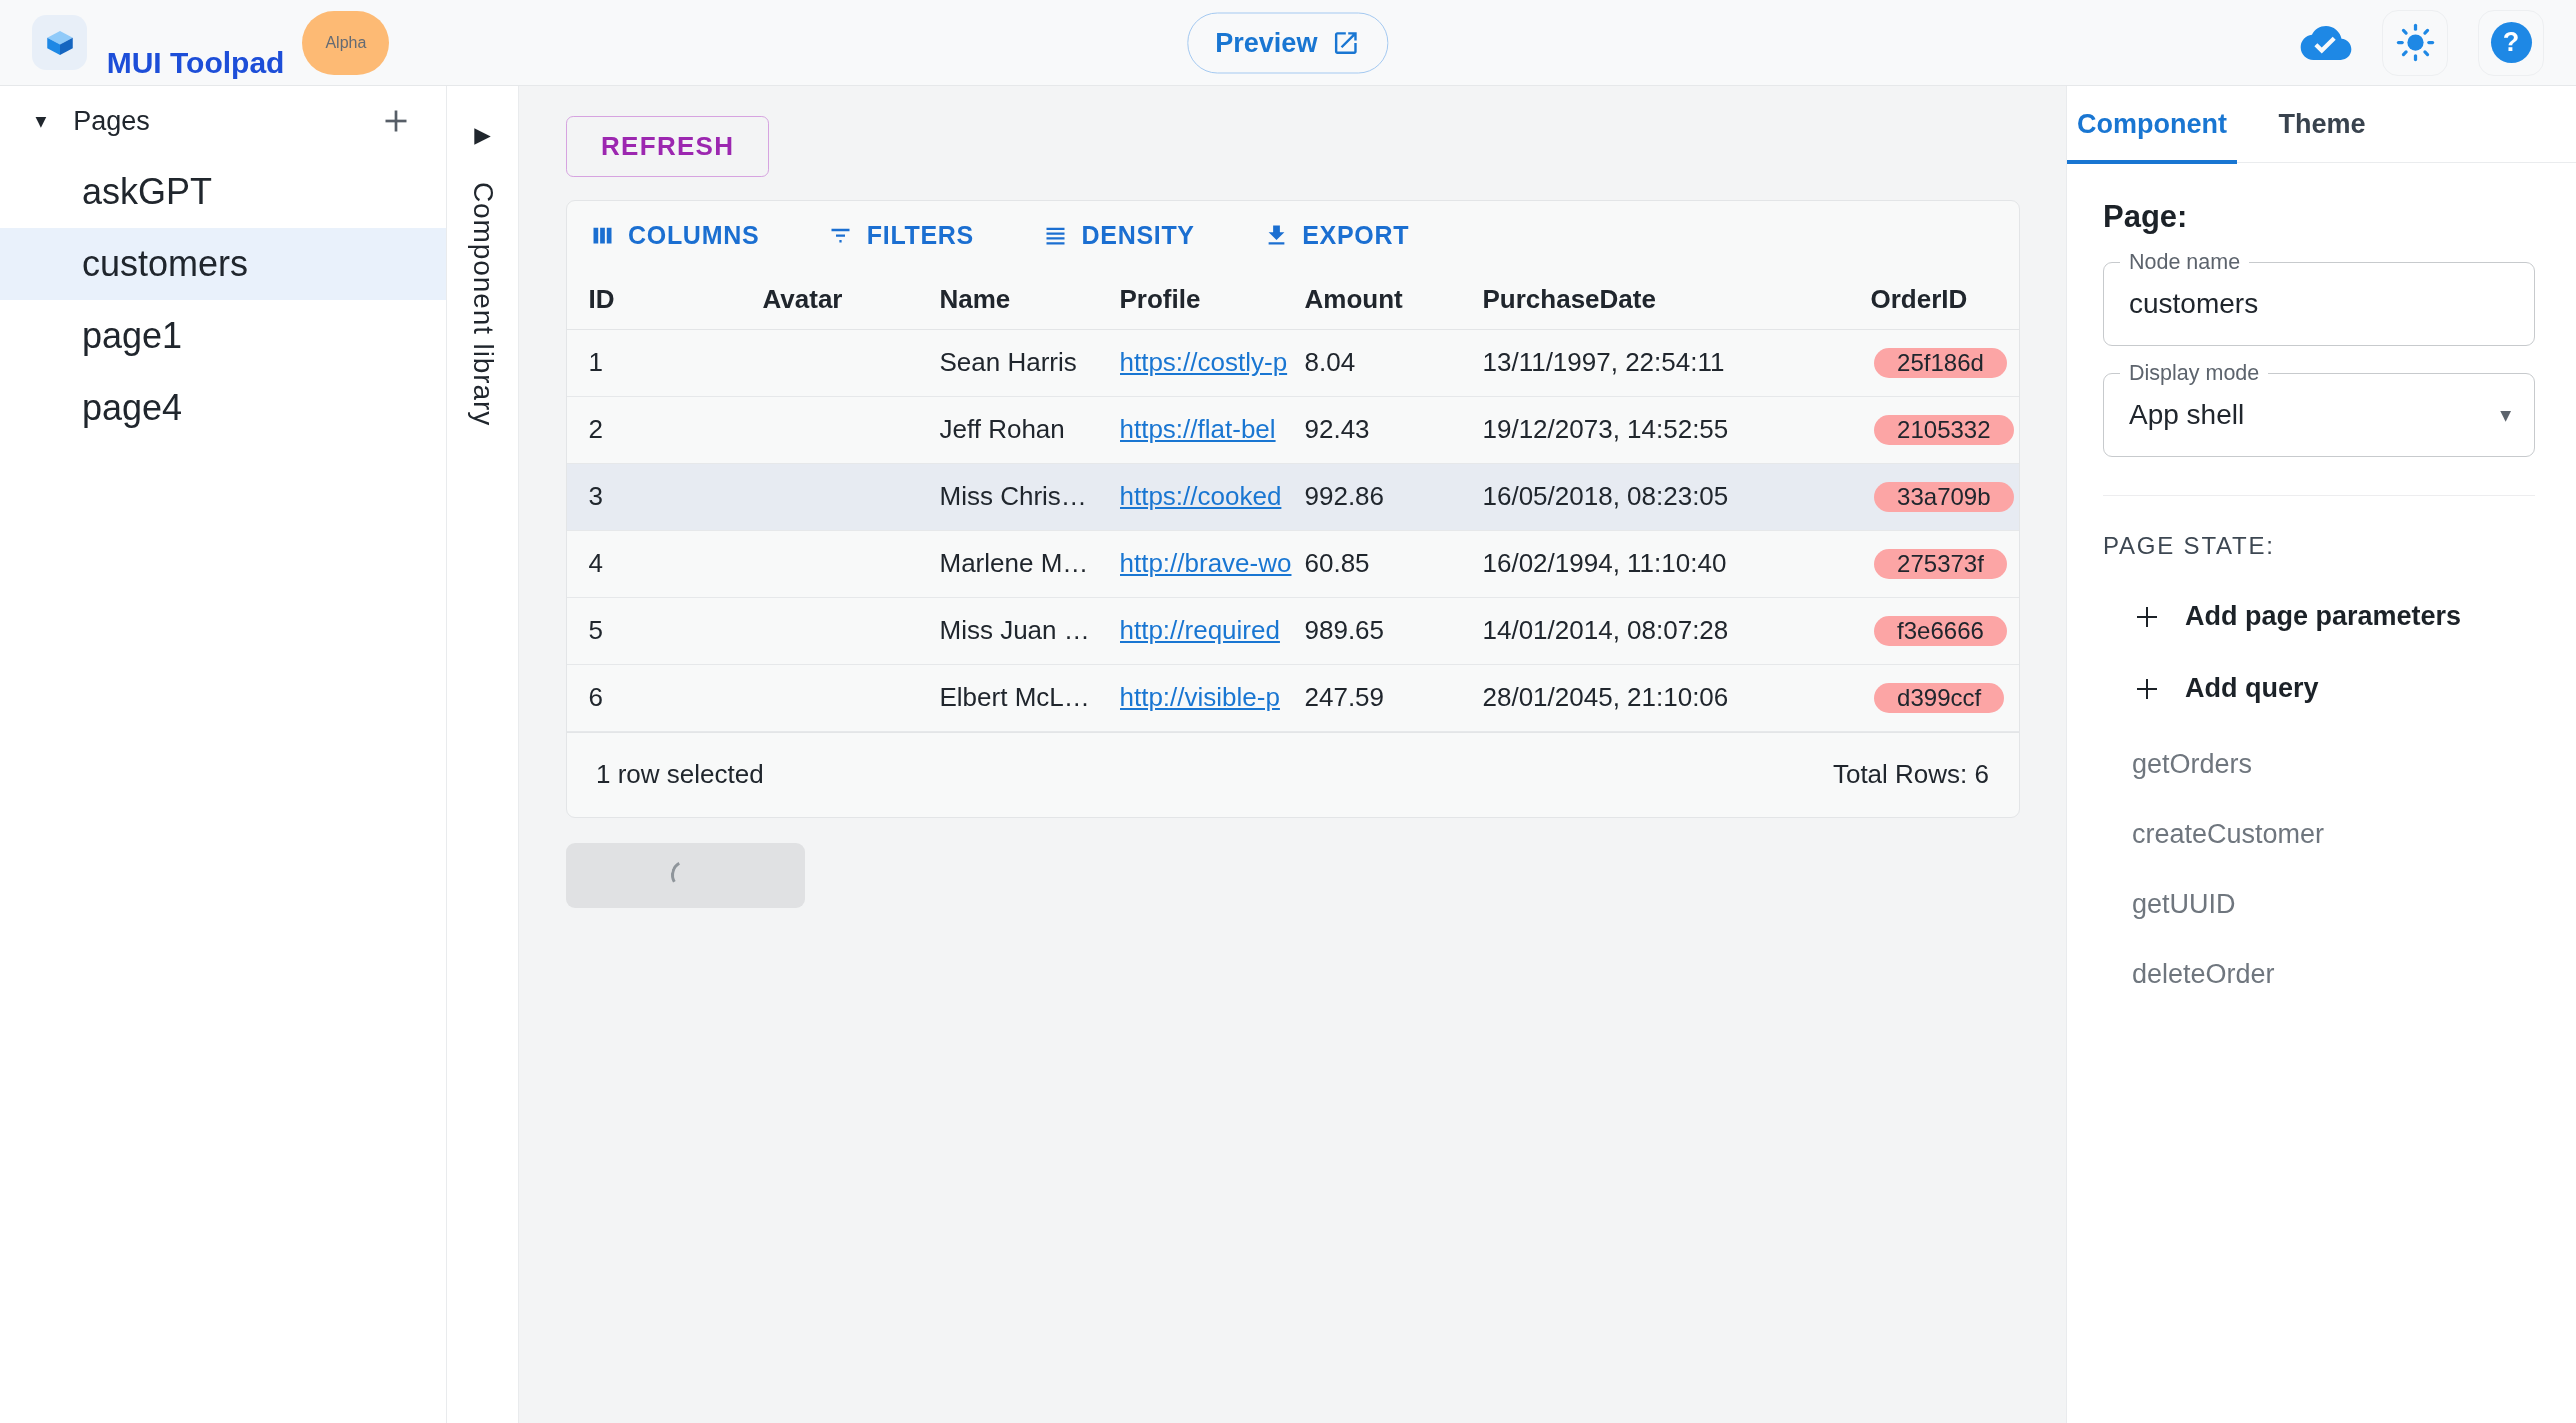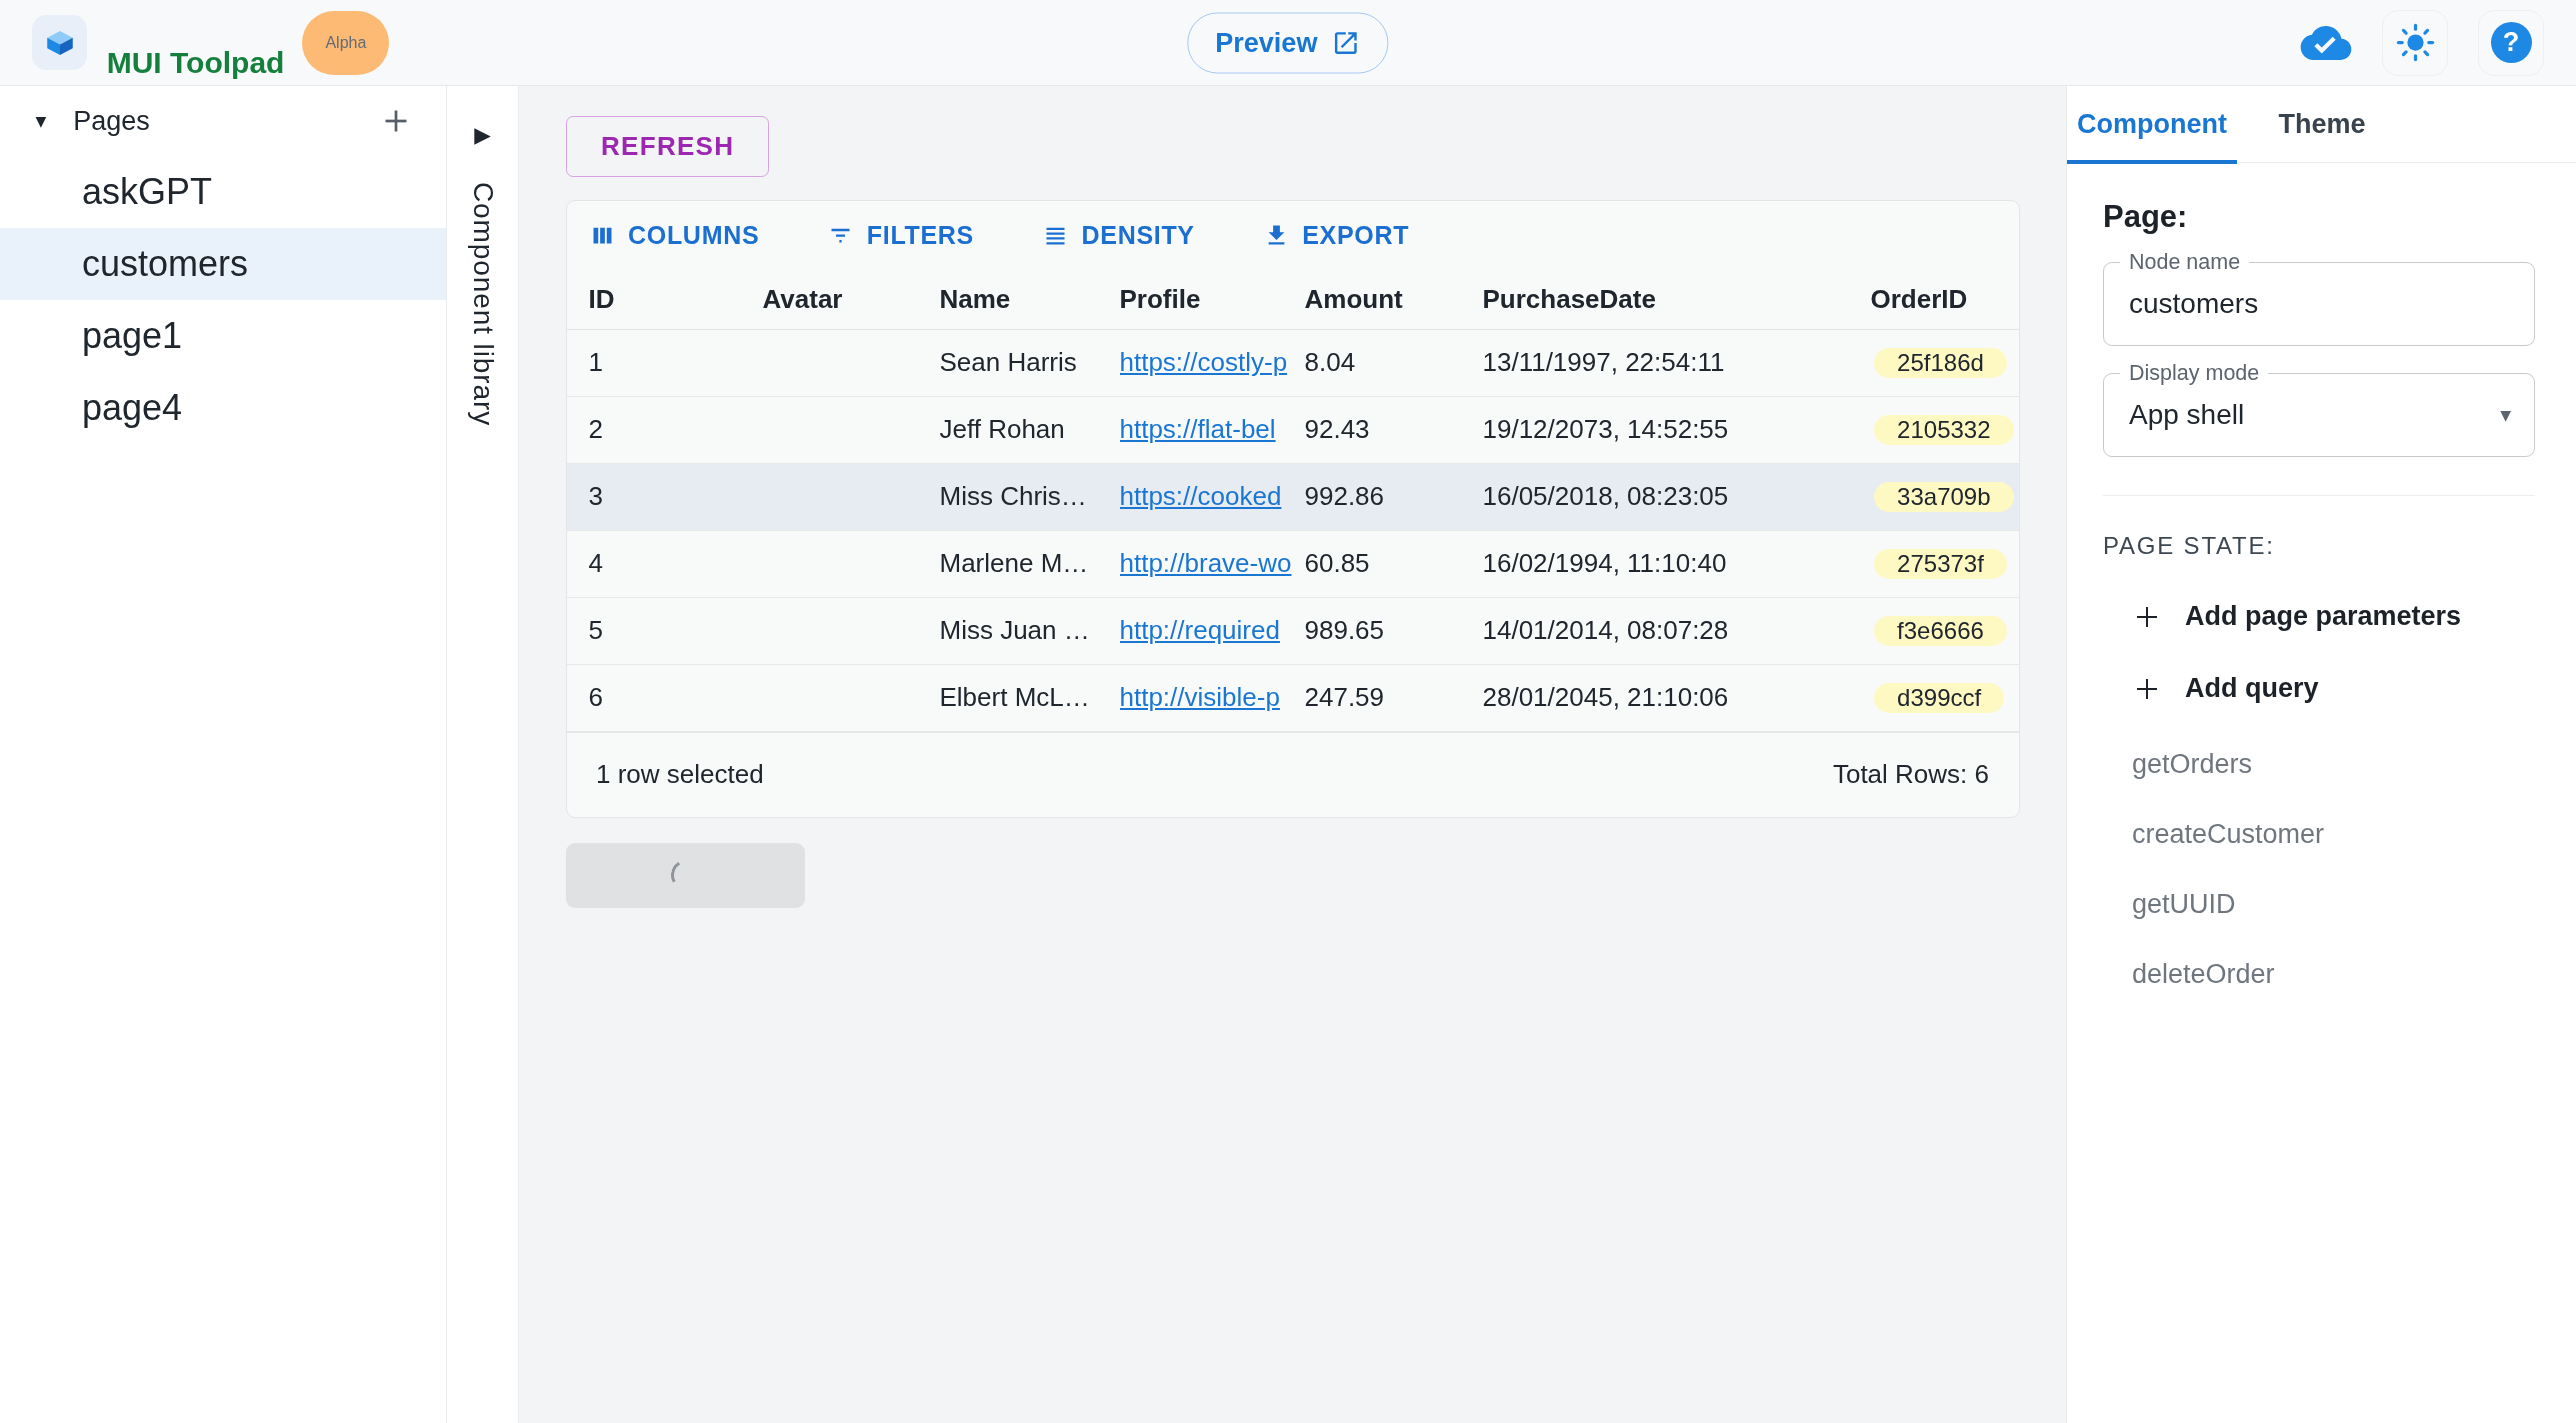--- a/index.html
+++ b/index.html
@@ -6,21 +6,21 @@
   html,body { width:2576px; height:1424px; overflow:hidden; }
   body { font-family:"Liberation Sans", sans-serif; color:#20262d; background:#f3f4f5; }
   .app { width:2576px; height:1424px; display:flex; flex-direction:column; }
 
   
   .topbar { height:86px; background:#f8f9fa; border-bottom:1.8px solid #e6e8ea;
             display:flex; align-items:center; padding:0 32px; position:relative; flex:0 0 auto; }
   .brand { display:flex; align-items:center; cursor:pointer; }
   .logo-badge { width:55px; height:55px; border-radius:14.3px; background:#e8eff8;
                 display:flex; align-items:center; justify-content:center; }
-  .app-title { margin-left:19.7px; font-size:30px; font-weight:700; color:#15803d;margin-top:40px; }
+  .app-title { margin-left:19.7px; font-size:30px; font-weight:700; color:#1d4ed8;margin-top:40px; }
   .alpha-chip { margin-left:18px; background:#fdba74; color:#646b74; font-size:16px;
                 padding:23px 23px; border-radius:894px; }
   .preview-btn { position:absolute; left:50%; top:50%; transform:translate(-50%,-50%);
                  height:61px; display:flex; align-items:center; gap:14.3px; padding:0 27px;
                  border:1.8px solid #a4c9f1; border-radius:30px; background:transparent;
                  color:#1976d2; font-size:27px; font-weight:700; cursor:pointer; }
   .topbar-actions { margin-left:auto; display:flex; align-items:center; gap:30px; }
   .icon-btn { width:66px; height:66px; border:1.8px solid #edeff1; border-radius:16px;
               background:transparent; display:flex; align-items:center; justify-content:center; cursor:pointer; }
   .help-circle { width:41px; height:41px; border-radius:50%; background:#1e88e5; color:#fff;
@@ -59,21 +59,21 @@
             color:#1b6fd1; font-size:25px; font-weight:600; letter-spacing:0.7px; }
   .grid-row { display:grid; grid-template-columns:174px 177px 180px 185px 178px 388px 1fr;
               align-items:center; padding-left:21.5px; }
   .grid-head { height:59px; font-size:26px; font-weight:600; border-bottom:1.8px solid #e3e5e7; }
   .data-row { height:67px; font-size:26px; border-bottom:1.8px solid #e6e8ea; cursor:pointer; }
   .data-row.selected { background:#e7ebf2; }
   .avatar { width:38px; height:38px; border-radius:2.7px; }
   .cell-link { color:#1976d2; text-decoration:underline; white-space:nowrap; overflow:hidden;
                display:block; width:172px; }
   .cell-text { white-space:nowrap; overflow:hidden; }
-  .chip { display:inline-flex; align-items:center; height:30px; padding:0 23px; background:#fef9c3;
+  .chip { display:inline-flex; align-items:center; height:30px; padding:0 23px; background:#fca5a5;
           border-radius:27px; font-size:24px; justify-self:start; margin-left:3.6px; }
   .grid-footer { height:85px; border-top:1.8px solid #e3e5e7; display:flex; align-items:center;
                  justify-content:space-between; padding:0 30px 0 29px; font-size:26px; }
   .loading-btn { margin-top:25px; width:239px; height:65px; background:#e0e1e3; border:none;
                  border-radius:9px; display:flex; align-items:center; justify-content:center; cursor:default; }
   .spinner { width:30px; height:30px; border-radius:50%; border:3.6px solid transparent;
              border-left-color:#8f959b; transform:rotate(15deg); }
 
   
   .inspector { width:510px; background:#fff; border-left:1.8px solid #e9ebed; flex:0 0 auto; }

